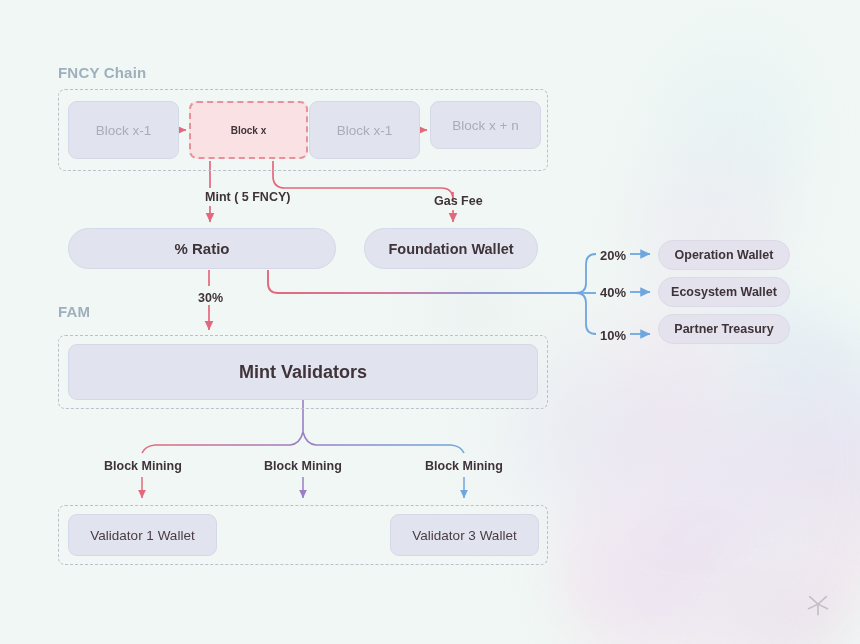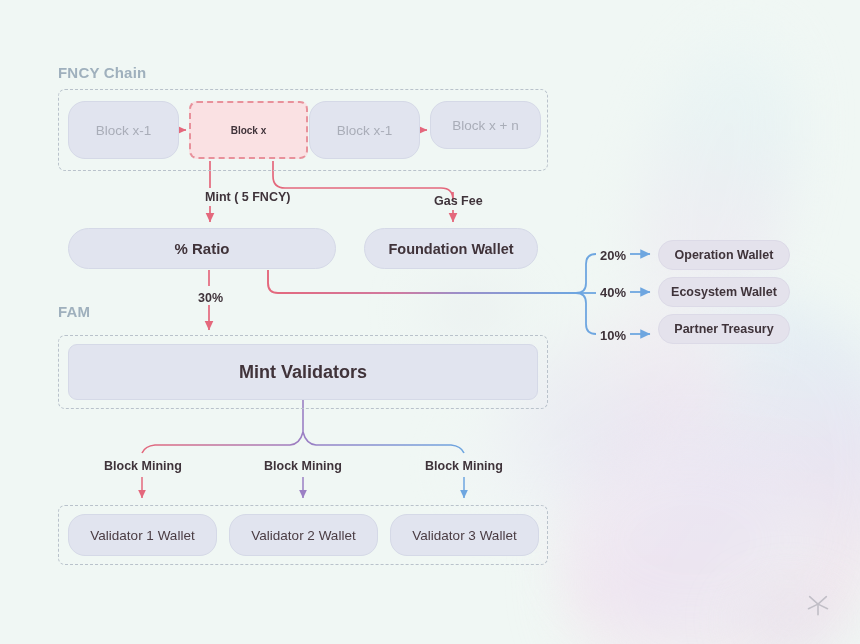--- a/index.html
+++ b/index.html
@@ -85,21 +85,21 @@
     border-radius: 7px;
   }
   #chain-frame { left: 58px; top: 89px; width: 490px; height: 82px; }
   #fam-frame   { left: 58px; top: 335px; width: 490px; height: 74px; }
   #valw-frame  { left: 58px; top: 505px; width: 490px; height: 60px; }
 
   .node {
     position: absolute;
     background: #e1e4ef;
     border: 1px solid #d5d9e7;
-    border-radius: 17px;
+    border-radius: 9px;
     display: flex; align-items: center; justify-content: center;
     text-align: center;
     color: #a9adb8;
     font-size: 13.5px;
   }
   .node.strong { color: #40333a; font-weight: 700; }
 
   
   #blk-prev { left: 68px;  top: 101px; width: 111px; height: 58px; }
   #blk-cur  { left: 189px; top: 101px; width: 119px; height: 58px;
@@ -283,21 +283,20 @@
 
   <div class="dashed-box" id="fam-frame"></div>
   <div class="node strong" id="node-validators">Mint Validators</div>
 
   <div class="cap" id="cap-bm1">Block Mining</div>
   <div class="cap" id="cap-bm2">Block Mining</div>
   <div class="cap" id="cap-bm3">Block Mining</div>
 
   <div class="dashed-box" id="valw-frame"></div>
   <div class="node" id="vw1">Validator 1 Wallet</div>
-  <div class="node" id="vw2">Validator 2 Wallet</div>
   <div class="node" id="vw3">Validator 3 Wallet</div>
 
   <svg id="brand-logo" viewBox="0 0 24 24">
     <g stroke="#8d8f99" stroke-width="1.5" stroke-linecap="round" fill="none">
       <line x1="12" y1="11.2" x2="12" y2="21"></line>
       <line x1="12" y1="11.2" x2="4.3" y2="4.2"></line>
       <line x1="12" y1="11.2" x2="19.7" y2="4.2"></line>
       <line x1="12" y1="11.2" x2="3.2" y2="15.4"></line>
       <line x1="12" y1="11.2" x2="20.8" y2="15.4"></line>
     </g>

